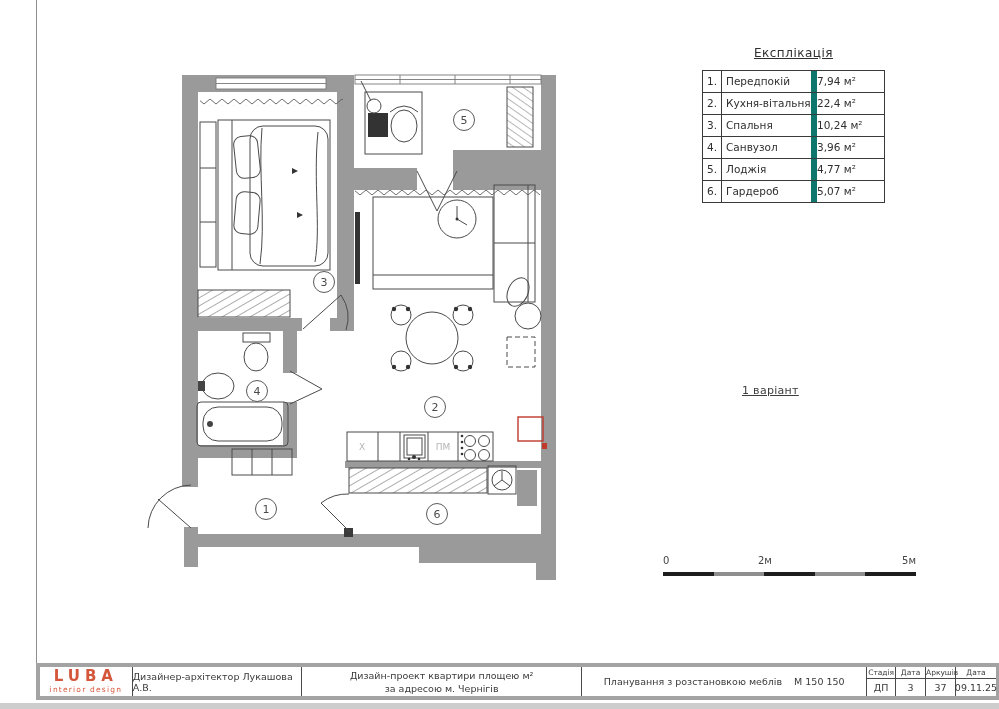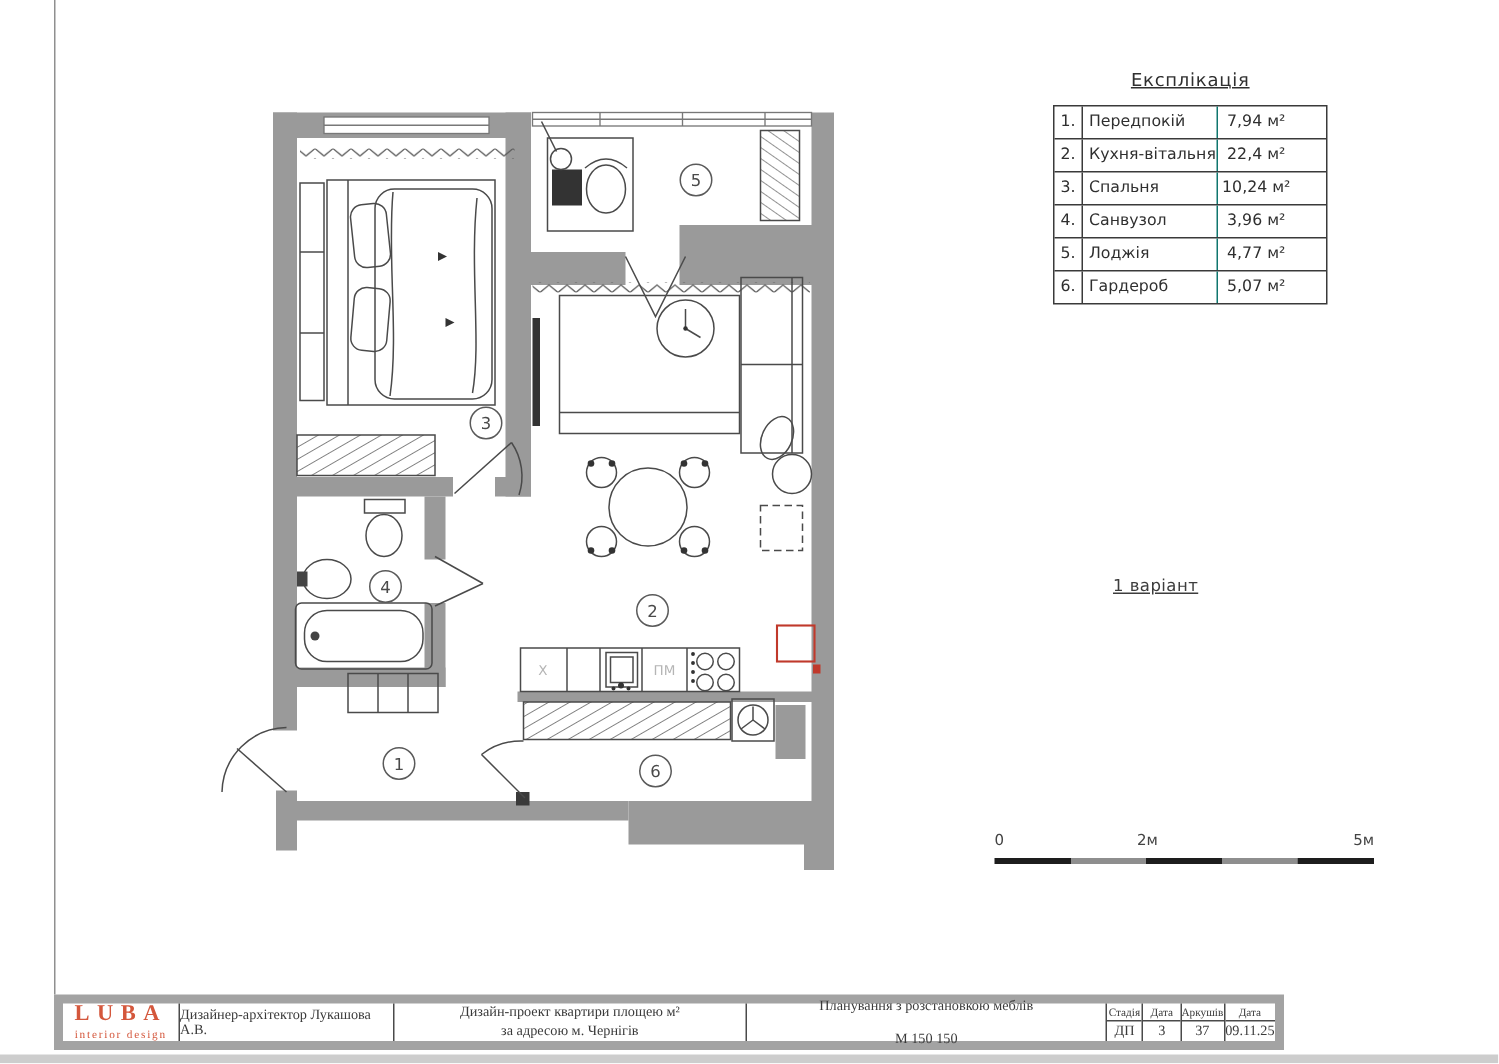--- a/index.html
+++ b/index.html
@@ -11,47 +11,47 @@
   .frame-left{left:36px;top:0;width:1px;height:663px;background:#8f8f8f;}
   .bottom-strip{left:0;top:703px;width:999px;height:6px;background:#cdcdcd;}
 
   
   .expl{left:702px;top:46px;width:183px;font-size:10.5px;color:#2f2f2f;}
   .expl-title{text-align:center;font-size:12px;letter-spacing:.5px;text-decoration:underline;margin-bottom:10px;}
   .expl-table{border:1px solid #3a3a3a;}
   .expl-row{display:flex;height:21px;line-height:21px;border-top:1px solid #3a3a3a;}
   .expl-row:first-child{border-top:none;}
   .c-num{width:18px;text-align:center;border-right:1px solid #3a3a3a;}
-  .c-name{width:85px;padding-left:4px;border-right:1px solid #0f766e;white-space:nowrap;overflow:hidden;}
-  .c-area{width:51px;text-align:center;}
+  .c-name{width:85px;padding-left:4px;border-right:6px solid #0f766e;white-space:nowrap;overflow:hidden;}
+  .c-area{width:51px;}
   .c-total{width:103px;text-align:center;border-right:1px solid #3a3a3a;}
 
   .variant{left:742px;top:384px;font-size:11px;text-decoration:underline;letter-spacing:.3px;text-align:right;}
 
   
   .scalebar{left:663px;top:555px;width:253px;}
   .sb-labels{position:relative;height:14px;font-size:10px;color:#444;}
   .sb-0{position:absolute;left:0;}
   .sb-2{position:absolute;left:95px;}
   .sb-5{position:absolute;right:0;text-align:right;}
   .sb-bar{margin-top:3px;height:4px;display:flex;}
   .sb-bar span{height:4px;width:20%;}
   .sb-b{background:#1d1d1d;} .sb-g{background:#8e8e8e;}
 
   
-  .tb{left:36px;top:663px;width:820px;height:37px;border:6px solid #a3a3a3;display:flex;
-      font-size:9.5px;color:#3a3a3a;box-sizing:border-box;font-family:Liberation Serif, serif;}
+  .tb{left:36px;top:663px;width:964px;height:37px;border:4px solid #a3a3a3;display:flex;
+      font-size:9.5px;color:#3a3a3a;box-sizing:border-box;}
   .tb-cell{border-right:1px solid #4a4a4a;display:flex;flex-direction:column;
            align-items:center;justify-content:center;box-sizing:border-box;}
   .tb-logo{width:93px;}
   .logo-main{font-size:15px;font-weight:800;letter-spacing:5px;color:#d4573c;line-height:14px;}
   .logo-sub{font-size:7.5px;color:#d4573c;letter-spacing:1.2px;margin-top:2px;}
   .tb-designer{width:170px;}
   .tb-project{width:281px;line-height:13px;}
-  .tb-drawing{width:286px;flex-direction:column;gap:12px;}
+  .tb-drawing{width:286px;flex-direction:row;gap:12px;}
   .tb-col{width:29px;padding:0;}
   .tb-col .hd{width:100%;height:12px;line-height:12px;font-size:7.5px;text-align:center;border-bottom:1px solid #4a4a4a;box-sizing:border-box;}
   .tb-col .vl{flex:1;width:100%;display:flex;align-items:center;justify-content:center;font-size:9.5px;}
   .w30{width:30px;} .w40{width:40px;border-right:none;}
 </style>
 </head>
 <body>
 
 <div class="page">
 

